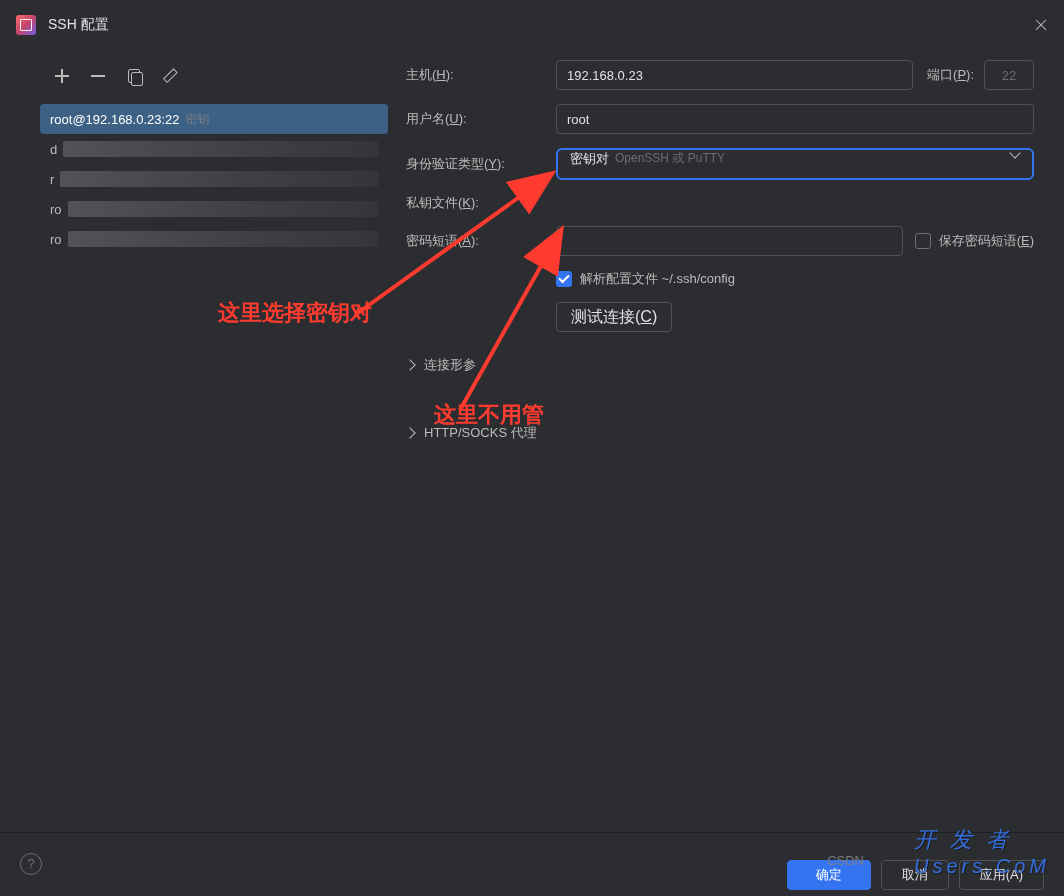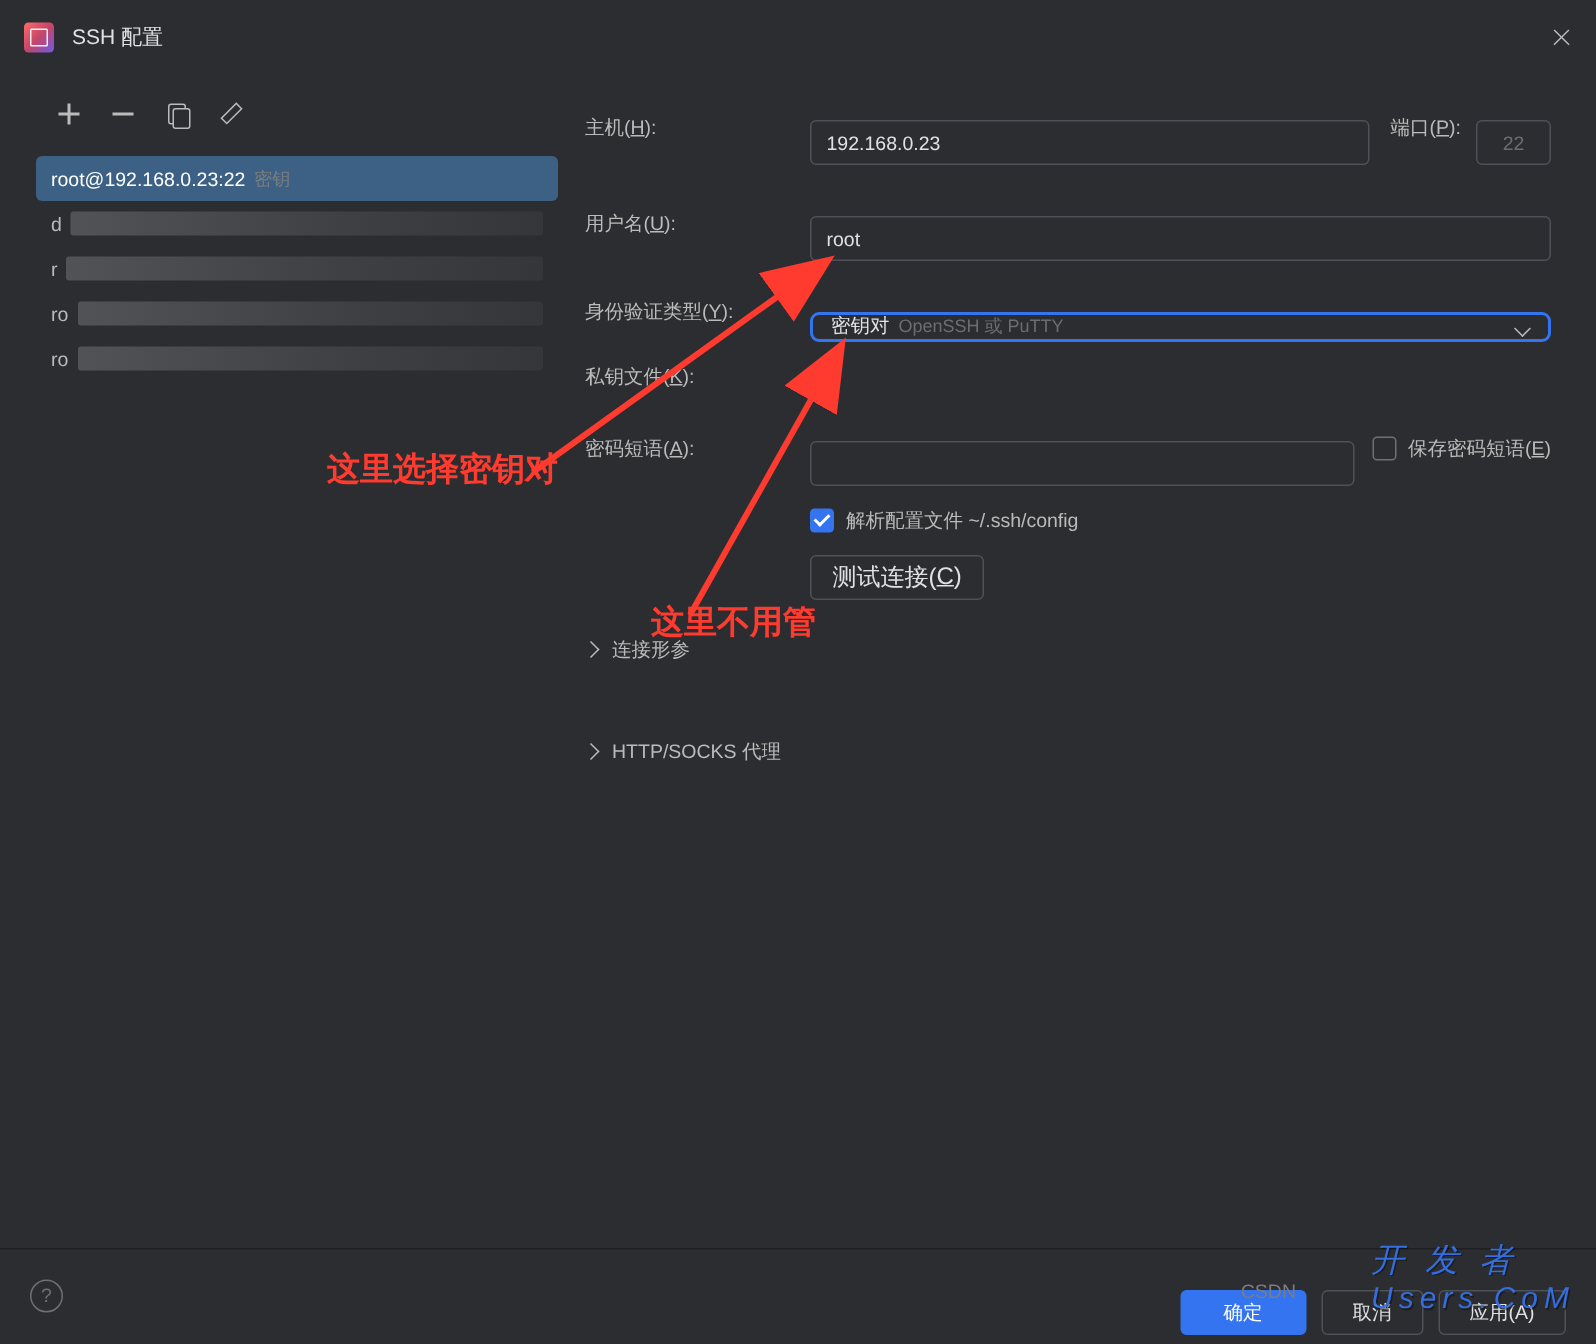--- a/index.html
+++ b/index.html
@@ -27,21 +27,21 @@
   margin-left: auto; width: 14px; height: 14px; position: relative; cursor: pointer;
 }
 .close-icon::before, .close-icon::after {
   content: ""; position: absolute; left: 50%; top: 50%;
   width: 14px; height: 1.2px; background: #bbbbbb;
 }
 .close-icon::before { transform: translate(-50%,-50%) rotate(45deg); }
 .close-icon::after { transform: translate(-50%,-50%) rotate(-45deg); }
 .main { display: flex; height: 782px; }
 .sidebar {
-  width: 380px; padding: 10px 8px 10px 24px;
+  width: 380px; padding: 10px 8px 10px 24px; margin-left: 16px;
 }
 .sidebar-toolbar {
   height: 32px; display: flex; align-items: center; gap: 20px;
   padding-left: 14px; margin-bottom: 12px;
 }
 .tb-icon { width: 16px; height: 16px; position: relative; color: #bbbbbb; cursor: pointer; }
 .plus::before, .plus::after { content:""; position:absolute; background:#bbbbbb; }
 .plus::before { left:7px; top:1px; width:2px; height:14px; }
 .plus::after { top:7px; left:1px; height:2px; width:14px; }
 .minus::before { content:""; position:absolute; top:7px; left:1px; height:2px; width:14px; background:#bbbbbb; }
@@ -64,32 +64,31 @@
 }
 .row {
   display: flex; align-items: center; margin-bottom: 14px;
 }
 .label { width: 150px; font-size: 13px; color: #bbbbbb; padding-right: 8px; }
 .label u { text-decoration: underline; }
 .input {
   height: 30px; background: #2b2d30;
   border: 1px solid #4e5157; border-radius: 4px;
   padding: 0 10px; color: #dfe1e5; font-size: 13px;
-  display: flex; align-items: center; margin-top: 20px;
+  display: flex; align-items: center;
 }
 .host-input { flex: 1; }
 .port-label { margin-left: 14px; margin-right: 10px; }
 .port-input { width: 50px; color: #6b6d71; justify-content:center; }
 .full { flex: 1; }
 .select {
-  flex: 1; height: 20px; background: #2b2d30;
+  flex: 1; height: 32px; background: #2b2d30;
   border: 2px solid #3574f0; border-radius: 6px;
-  display: flex; align-items: flex-end; padding: 0 12px; gap: 6px;
+  display: flex; align-items: flex-start; padding: 0 12px; gap: 6px;
   position: relative;
-  margin-top: 20px;
 }
 .select .val { color: #dfe1e5; }
 .select .hint { color: #6b6d71; font-size: 12px; }
 .chev {
   margin-left: auto; width: 10px; height: 10px; position: relative;
 }
 .chev::before {
   content:""; position:absolute; width:7px; height:7px;
   border-right:1.5px solid #bbbbbb; border-bottom:1.5px solid #bbbbbb;
   transform: rotate(45deg); top:-1px; left:1px;

